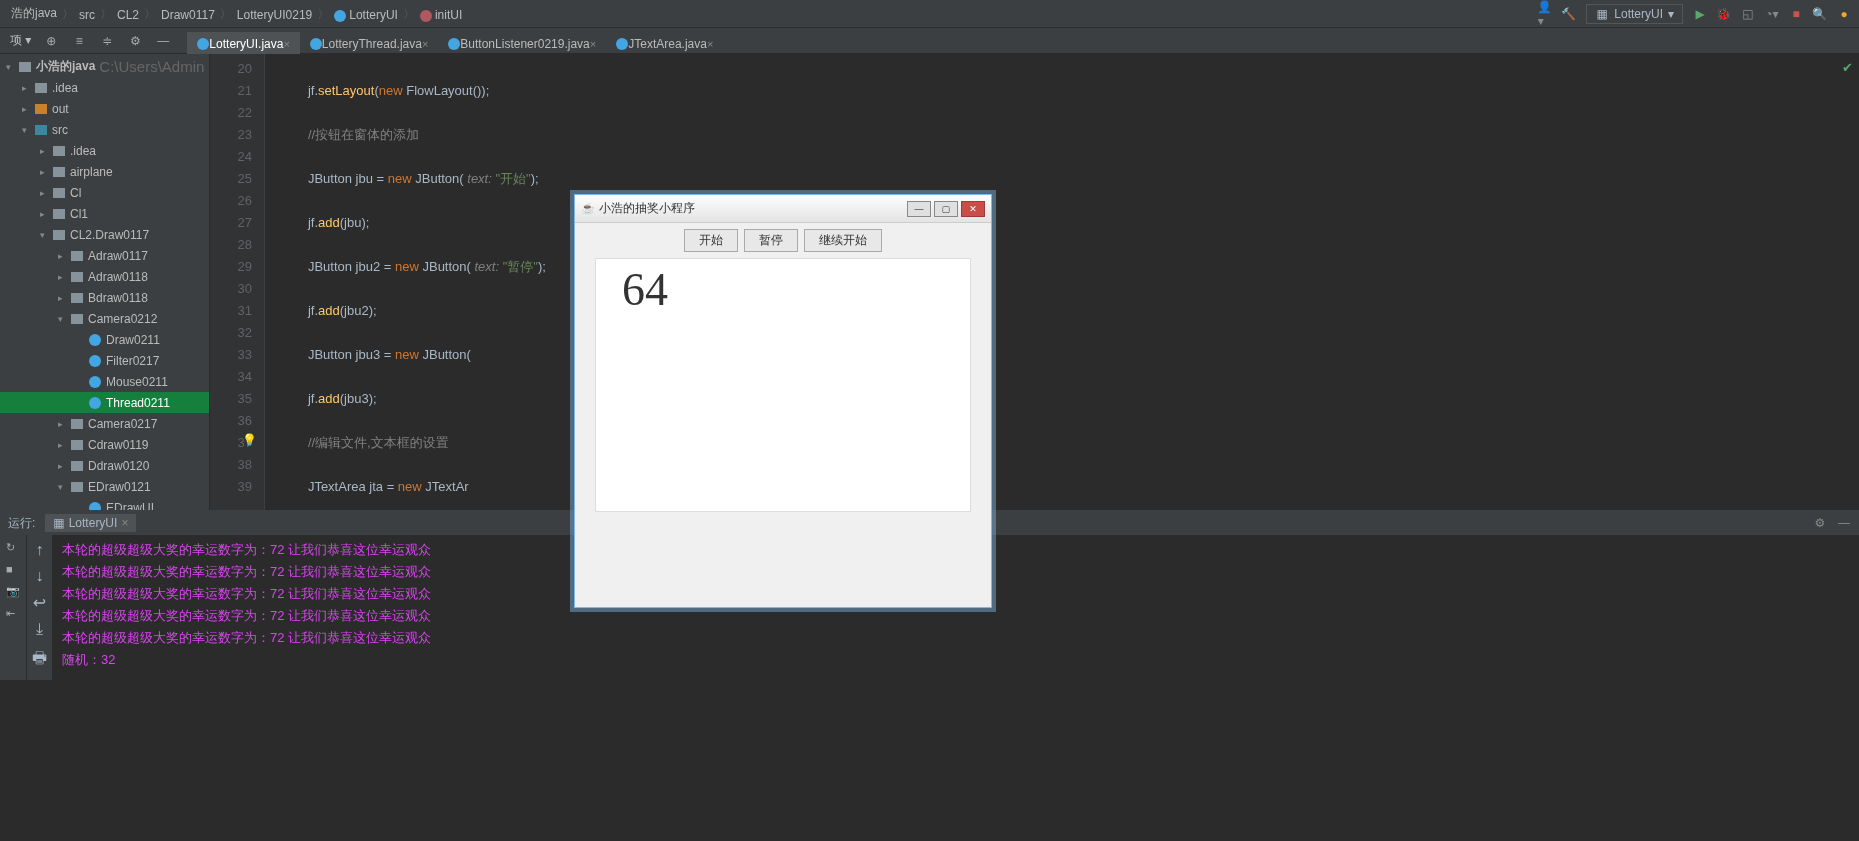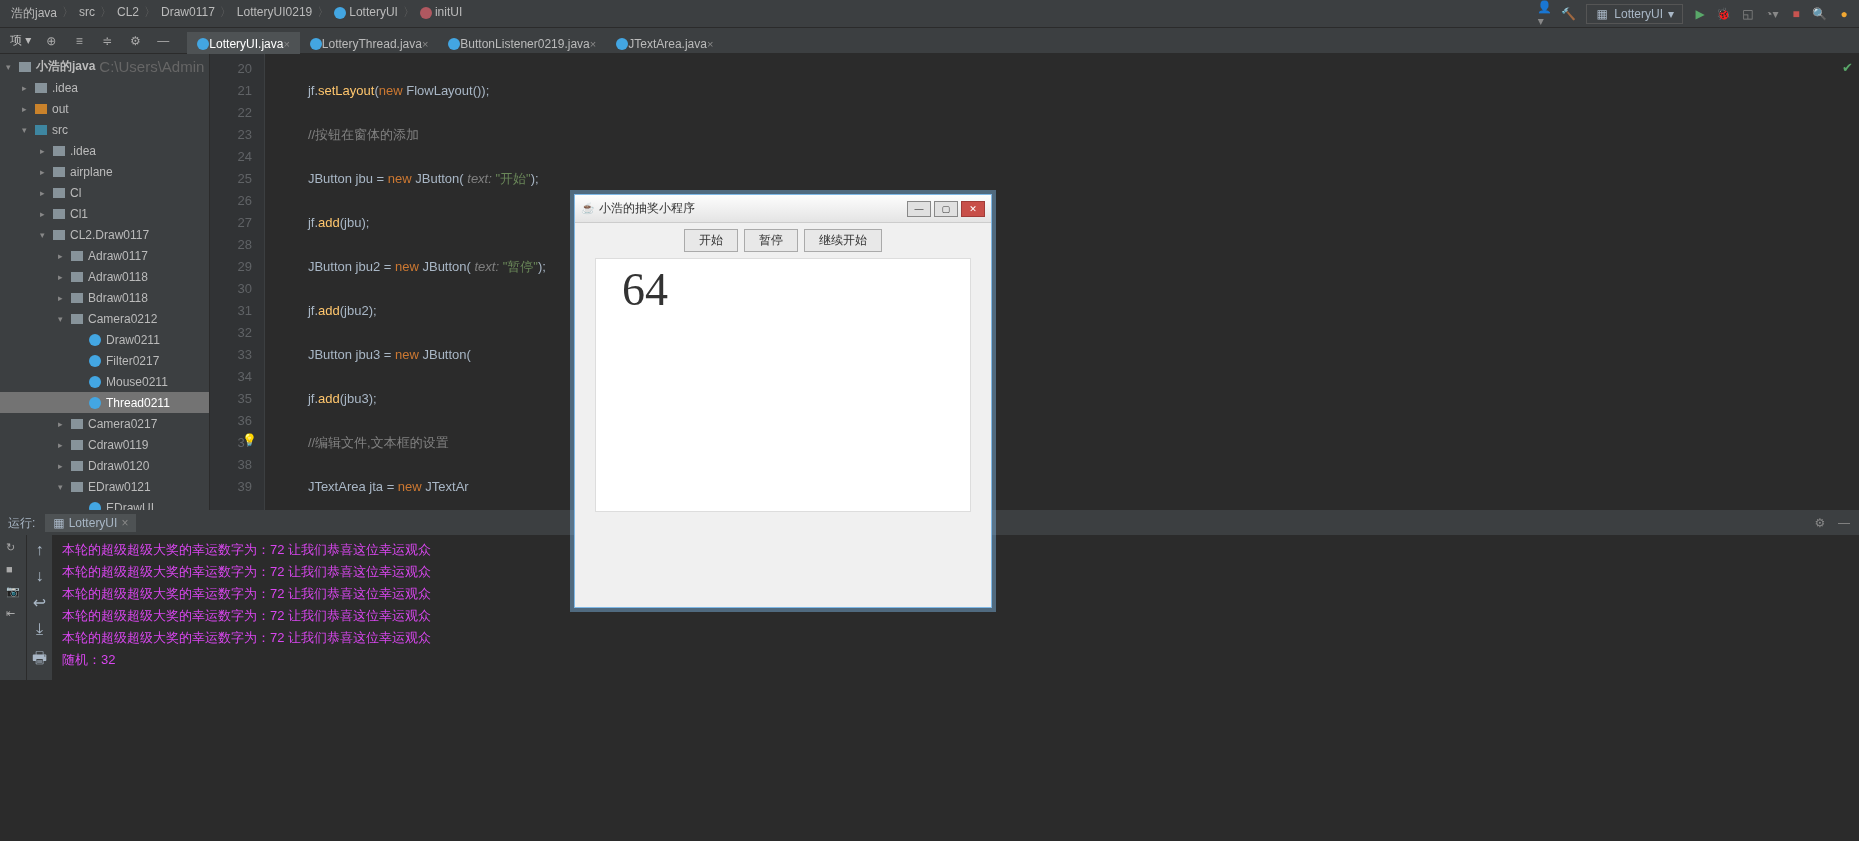--- a/index.html
+++ b/index.html
@@ -1,20 +1,20 @@
 <!DOCTYPE html>
 <html><head>
 <meta charset="utf-8">
 <style>
 * { margin:0; padding:0; box-sizing:border-box; font-family:"Segoe UI",Arial,sans-serif; }
 body { background:#2b2b2b; color:#a9b7c6; overflow:hidden; width:1859px; height:841px; position:relative; }
 
 
 .topbar { background:#3c3f41; height:28px; border-bottom:1px solid #2b2b2b; display:flex; align-items:center; padding:0 8px; font-size:12px; }
-.breadcrumb { display:flex; align-items:flex-start; gap:2px; color:#bbb; }
+.breadcrumb { display:flex; align-items:flex-end; gap:2px; color:#bbb; }
 .breadcrumb .sep { color:#666; }
 .breadcrumb .item { cursor:pointer; padding:1px 3px; }
 .bc-icon { display:inline-block; width:12px; height:12px; border-radius:50%; margin-right:3px; vertical-align:middle; }
 .bc-icon.cls { background:#43a6e2; }
 .bc-icon.mth { background:#b05860; }
 .topbar-right { margin-left:auto; display:flex; align-items:center; gap:10px; }
 .run-config { background:#3c3f41; border:1px solid #555; padding:2px 8px; font-size:12px; display:flex; align-items:center; gap:5px; cursor:pointer; }
 .tb-ico { width:14px; height:14px; display:inline-flex; align-items:center; justify-content:center; font-size:12px; cursor:pointer; }
 .green { color:#59a869; }
 .red { color:#c75450; }
@@ -31,21 +31,21 @@
 .tab { display:flex; align-items:center; padding:3px 10px; font-size:12px; color:#bbb; cursor:pointer; border-top:2px solid transparent; }
 .tab.active { background:#4e5254; color:#fff; }
 .tab .fileico { width:12px; height:12px; border-radius:50%; background:#43a6e2; display:inline-block; }
 .tab .close { color:#888; font-size:11px; }
 
 
 .main { display:flex; height:456px; }
 .sidebar { width:210px; background:#3c3f41; overflow:hidden; font-size:12px; border-right:1px solid #2b2b2b; }
 .tree { padding:2px 0; }
 .tree-row { display:flex; align-items:center; height:21px; padding-left:6px; cursor:pointer; white-space:nowrap; }
-.tree-row.selected { background:#737373; color:#fff; }
+.tree-row.selected { background:#15803d; color:#fff; }
 .tree-row .arrow { width:12px; color:#888; font-size:9px; }
 .tree-row .ficon { width:14px; height:14px; margin-right:4px; display:inline-flex; align-items:center; justify-content:center; }
 .fold-ico { background:#87939a; width:12px; height:10px; }
 .fold-ico.src { background:#3e86a0; }
 .fold-ico.orange { background:#c9822b; }
 .cls-ico { width:12px; height:12px; border-radius:50%; background:#43a6e2; }
 .tree-row .lbl { color:#bbb; }
 .tree-row.selected .lbl { color:#fff; }
 .tree-row .path-hint { color:#666; margin-left:4px; font-size:15px; }
 

